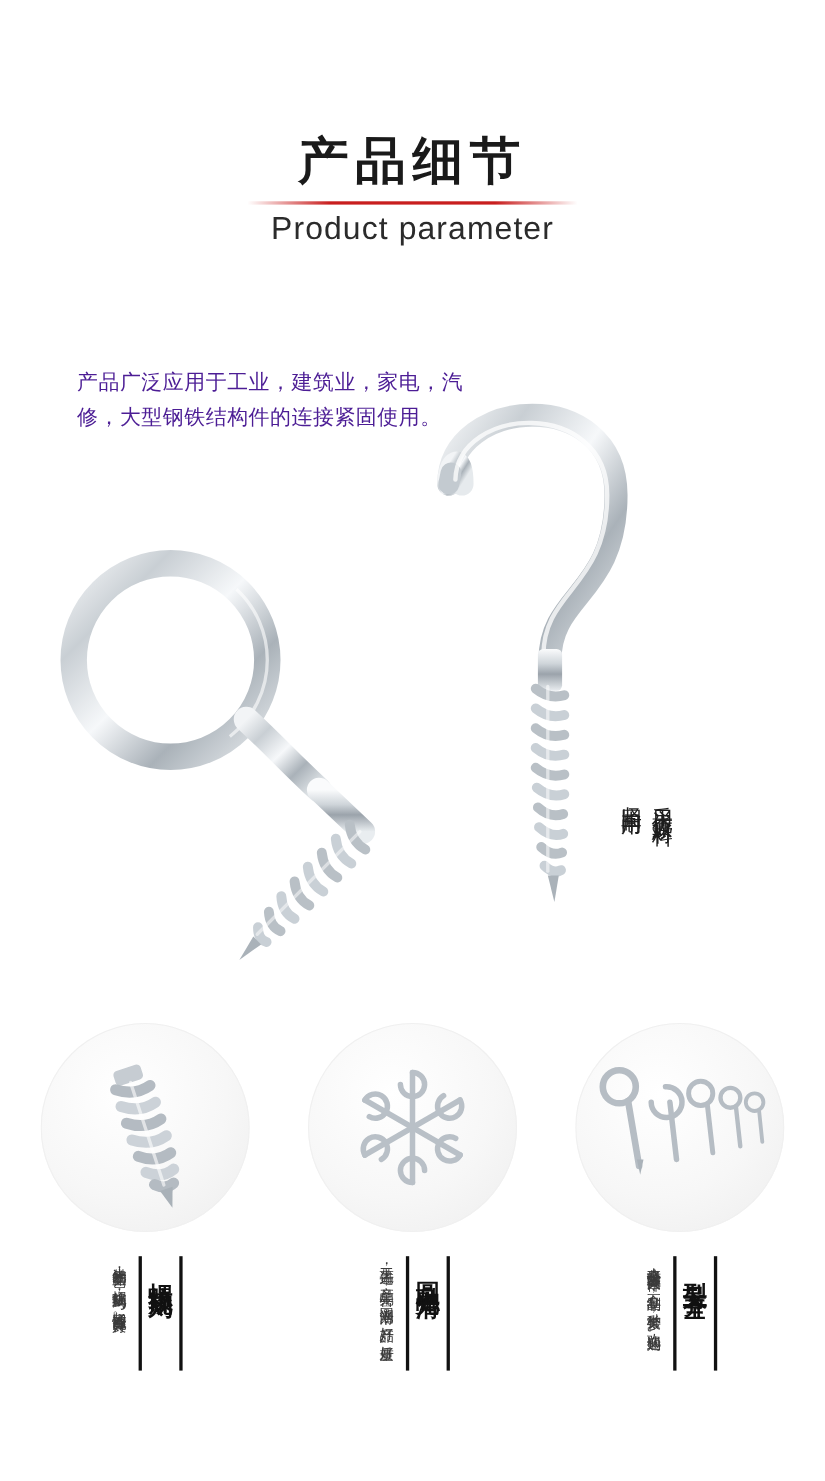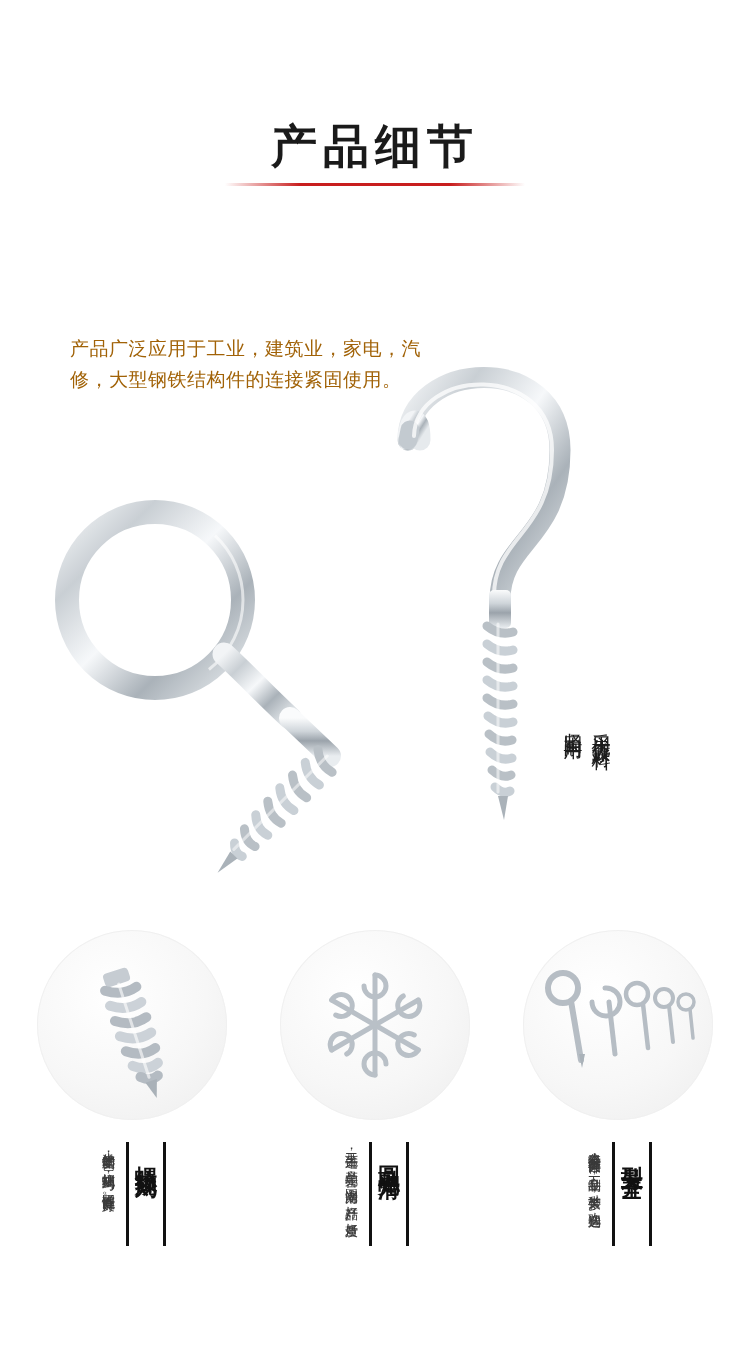--- a/index.html
+++ b/index.html
@@ -44,21 +44,21 @@
   }
 
   
   .desc {
     position: absolute;
     left: 70px;
     top: 333px;
     width: 360px;
     font-size: 19px;
     line-height: 31px;
-    color: #a16207;
+    color: #4c1d95;
     letter-spacing: 0.5px;
   }
 
   
   .hero {
     position: absolute;
     left: 0;
     top: 240px;
     width: 750px;
     height: 680px;
@@ -136,20 +136,21 @@
     height: 104px;
     box-sizing: border-box;
   }
 </style>
 </head>
 <body>
 
 <div class="header">
   <div class="title-cn">产品细节</div>
   <div class="title-rule"></div>
+  <div class="title-en">Product parameter</div>
 </div>
 
 <div class="hero">
   <svg width="750" height="680" viewBox="0 0 750 680" xmlns="http://www.w3.org/2000/svg">
     <defs>
       <linearGradient id="steel" x1="0" y1="0" x2="1" y2="1">
         <stop offset="0%" stop-color="#f2f4f6"></stop>
         <stop offset="22%" stop-color="#c9cfd4"></stop>
         <stop offset="48%" stop-color="#f6f8fa"></stop>
         <stop offset="72%" stop-color="#aab2b9"></stop>

